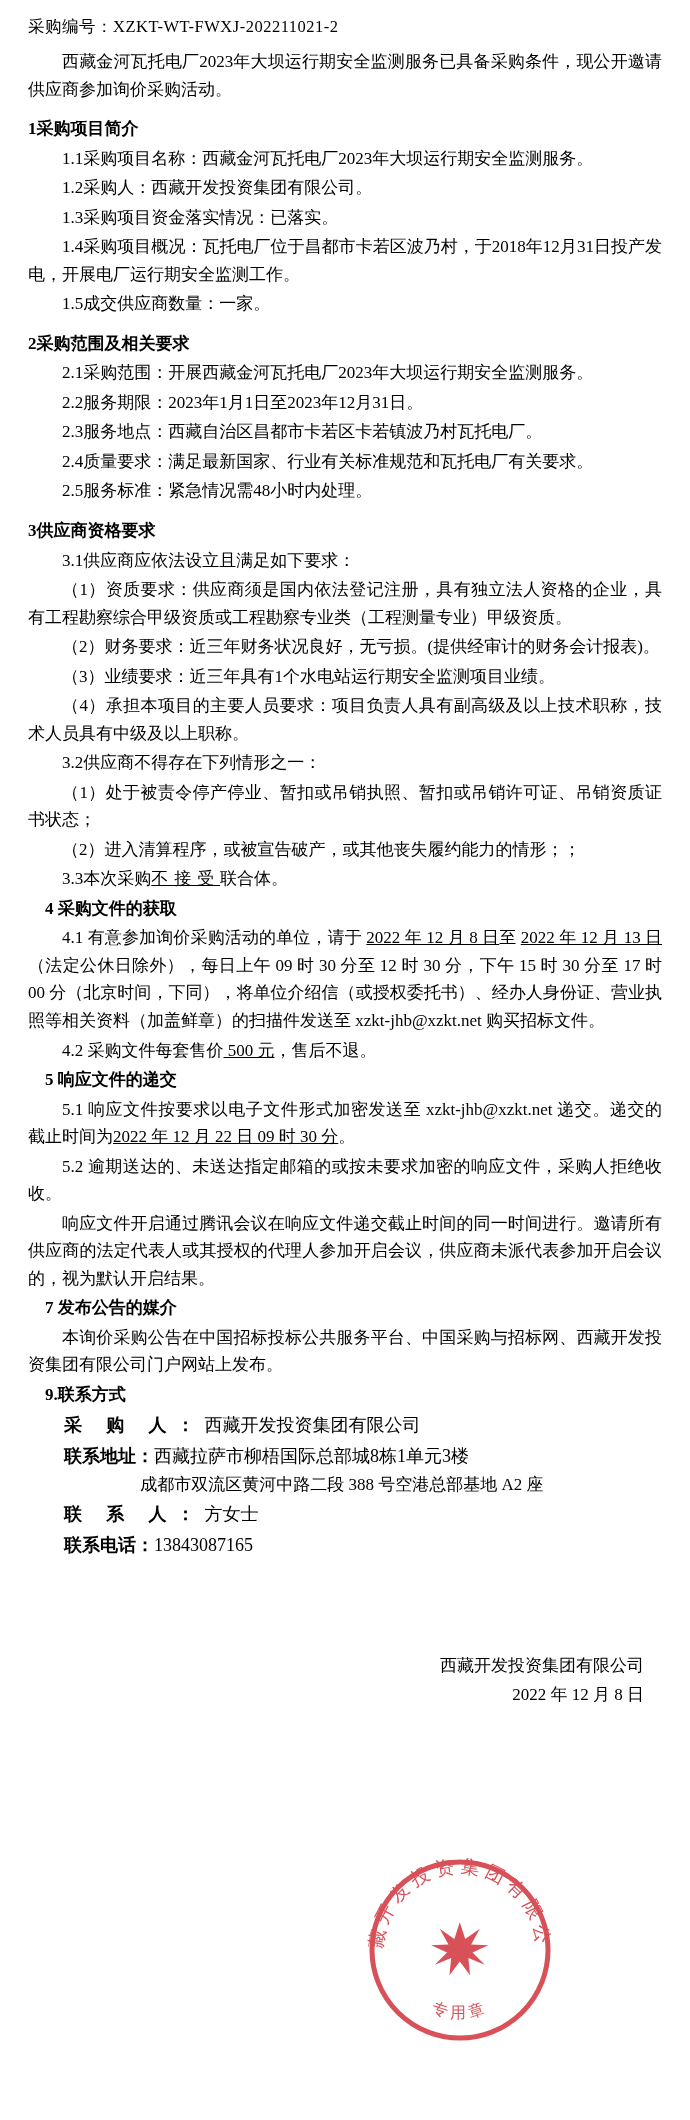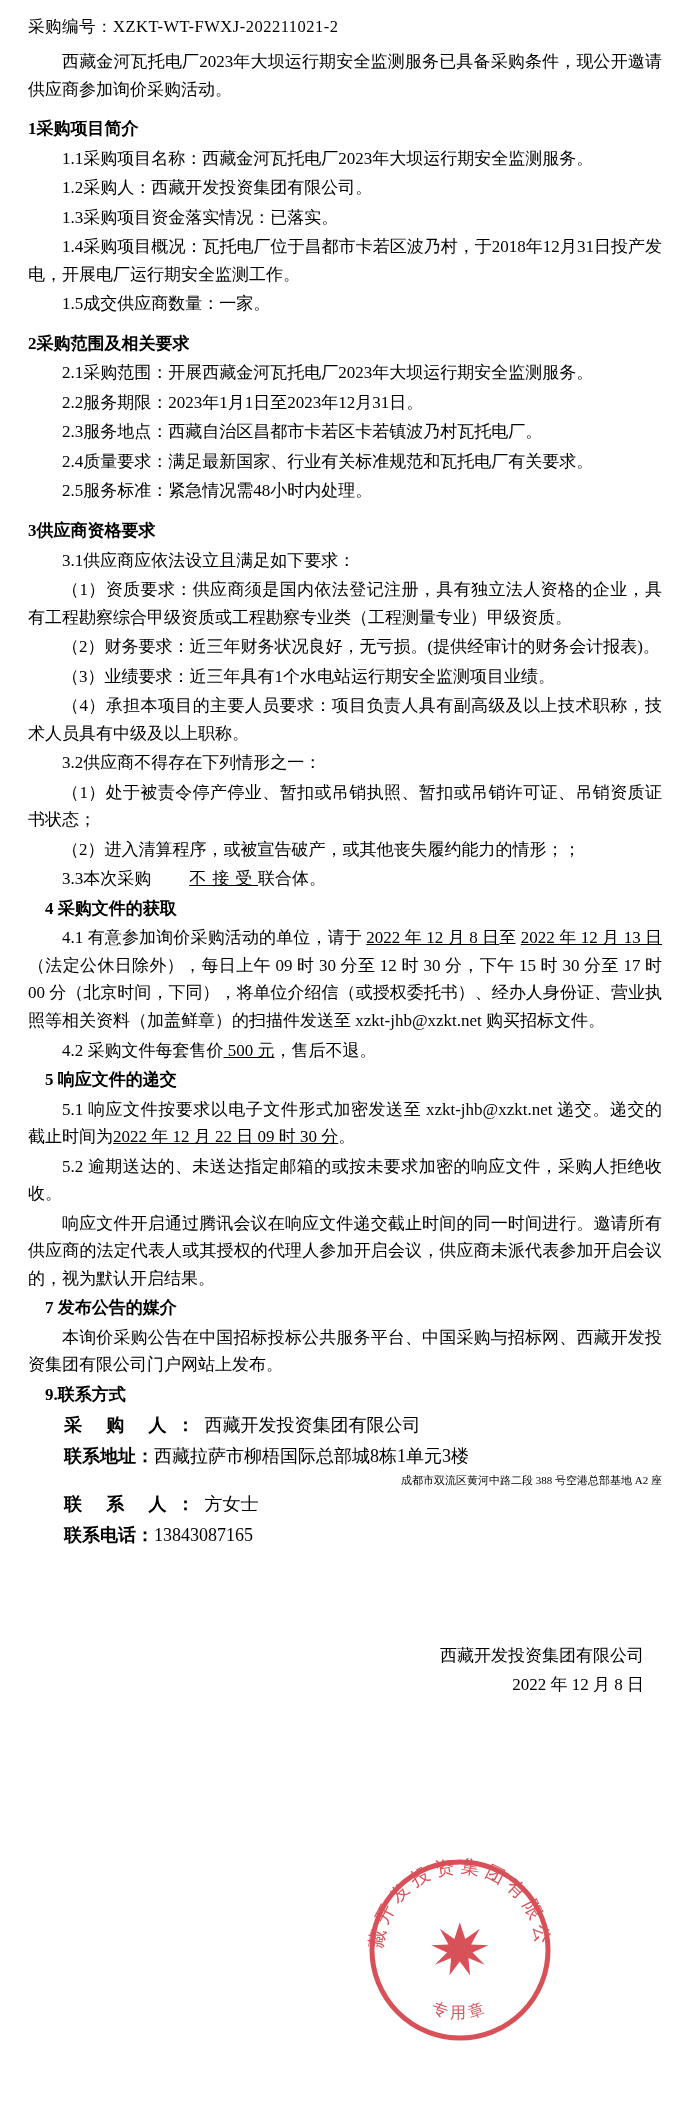--- a/index.html
+++ b/index.html
@@ -38,38 +38,37 @@
     font-size: 17px;
     margin-top: 12px;
   }
   .lvl2 { text-indent: 2em; }
   .lvl3 { text-indent: 2em; }
   .sec-head-indent {
     font-weight: bold;
     text-indent: 1em;
   }
   .u { text-decoration: underline; }
-  .sp { letter-spacing: 0.35em; padding-left: 38px; }
+  .sp { letter-spacing: 0.35em; }
   .contact-block {
     margin-top: 2px;
   }
   .contact-row {
     font-size: 18px;
     line-height: 1.68;
     text-indent: 2em;
   }
   .contact-row .label {
     font-weight: bold;
   }
   .contact-row .label.sp2 { letter-spacing: 0.55em; }
   .contact-cont {
-    font-size: 11px;
+    font-size: 17px;
     line-height: 1.68;
     padding-left: 6.6em;
-    text-align: right;
   }
   .sign-block {
     margin-top: 92px;
     text-align: right;
     padding-right: 18px;
     font-size: 17px;
     line-height: 1.7;
   }
   .stamp {
     position: absolute;

